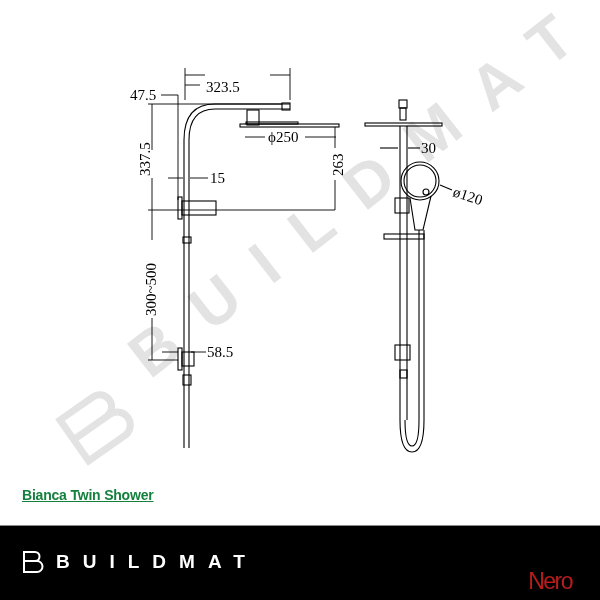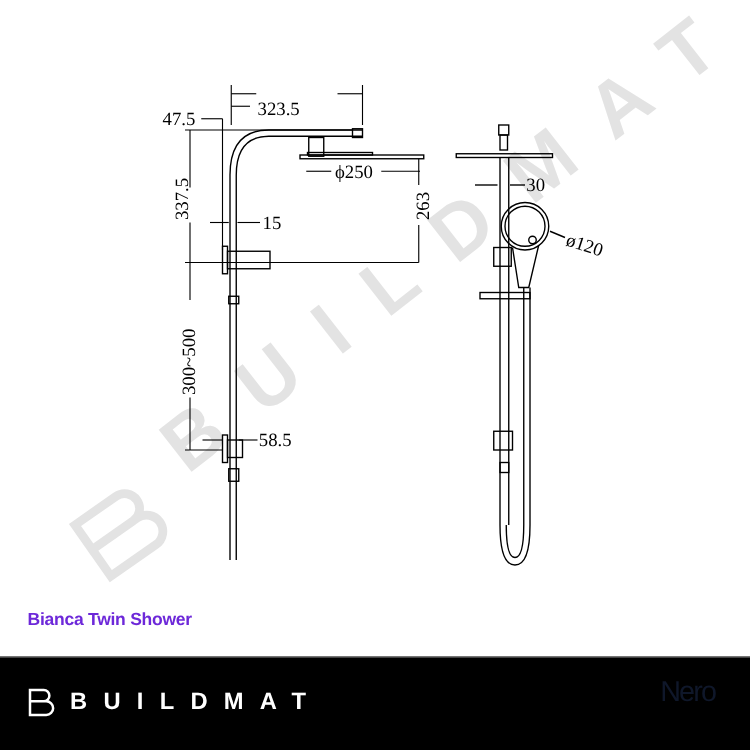--- a/index.html
+++ b/index.html
@@ -1,23 +1,23 @@
 <!DOCTYPE html>
 <html><head>
 <meta charset="utf-8">
 <style>
   html,body{margin:0;padding:0;background:#fff;}
   body{width:600px;height:600px;position:relative;overflow:hidden;font-family:"Liberation Sans",sans-serif;}
   #drawing{position:absolute;left:0;top:0;width:600px;height:480px;}
   .dim{font-family:"Liberation Serif",serif;font-size:15px;fill:#000;}
-  .caption{position:absolute;left:22px;top:487px;font-family:"Liberation Sans",sans-serif;font-weight:bold;font-size:14px;color:#6d28d9;letter-spacing:-0.2px;}
+  .caption{position:absolute;left:22px;top:487px;font-family:"Liberation Sans",sans-serif;font-weight:bold;font-size:14px;color:#15803d;letter-spacing:-0.2px;text-decoration:underline;}
   .footer{position:absolute;left:0;top:525px;width:600px;height:75px;background:#000;border-top:1px solid #888;}
   .brand{position:absolute;left:22px;top:550px;display:flex;align-items:center;gap:12px;}
   .brand-text{color:#fff;font-family:"Liberation Sans",sans-serif;font-weight:bold;font-size:19px;letter-spacing:13px;}
-  .nero{position:absolute;right:28px;top:540px;color:#0f172a;font-family:"Liberation Sans",sans-serif;font-size:23px;letter-spacing:-1.5px;}
+  .nero{position:absolute;right:28px;top:568px;color:#b91c1c;font-family:"Liberation Sans",sans-serif;font-size:23px;letter-spacing:-1.5px;}
 </style>
 </head>
 <body>
 
 <svg id="drawing" viewBox="0 0 600 480" xmlns="http://www.w3.org/2000/svg">
 
   <g fill="#e3e3e3" stroke="none">
     <g transform="translate(60,420) rotate(-35)">
       <path d="M0,0 h40 a12,12 0 0 1 0,24 h-40 z M0,24 h44 a13,13 0 0 1 0,26 h-44 z" fill="none" stroke="#e3e3e3" stroke-width="7"></path>
     </g>

